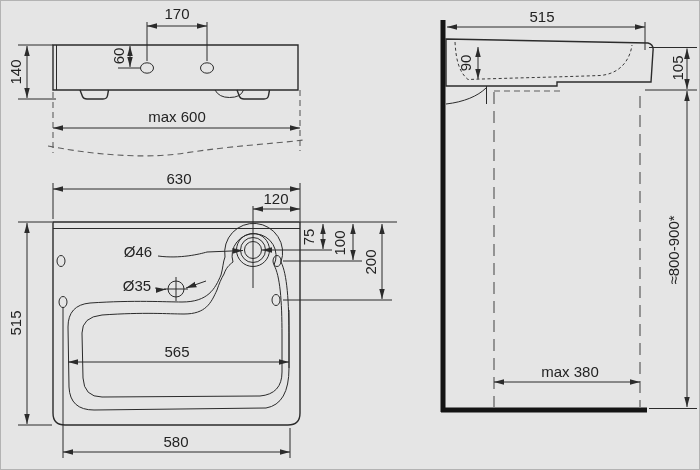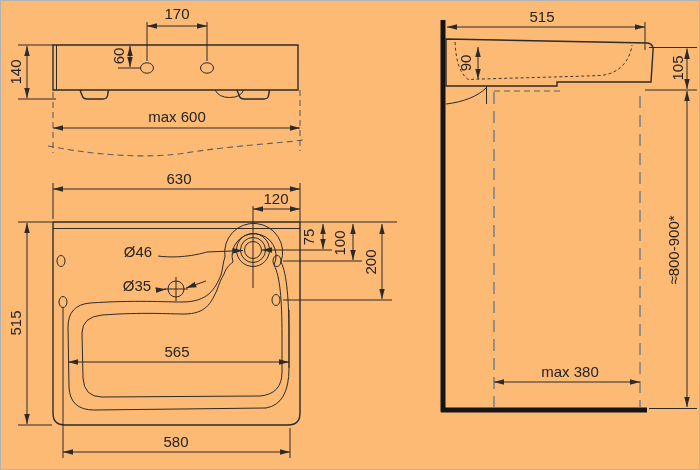--- a/index.html
+++ b/index.html
@@ -1,16 +1,16 @@
 <!DOCTYPE html>
 <html><head>
 <meta charset="utf-8">
 <style>
   html,body { margin:0; padding:0; background:#ffffff; }
-  .page { width:700px; height:470px; position:relative; background:#fdba74; overflow:hidden; }
+  .page { width:700px; height:470px; position:relative; background:#e5e5e5; overflow:hidden; }
   svg { display:block; }
   text { font-family:"Liberation Sans","DejaVu Sans",sans-serif; font-size:15px; fill:#232323; }
   .ol  { fill:none; stroke:#2b2b2b; stroke-width:1.4; }
   .thin{ fill:none; stroke:#2b2b2b; stroke-width:1; }
   .dim { fill:none; stroke:#2b2b2b; stroke-width:1; }
   .dsh { fill:none; stroke:#5f5f5f; stroke-width:1.1; stroke-dasharray:6 4; }
   .ped { fill:none; stroke:#8a8a8a; stroke-width:1.8; stroke-dasharray:12 7; }
   .hid { fill:none; stroke:#3a3a3a; stroke-width:1; stroke-dasharray:3 2.5; }
   .thk { fill:none; stroke:#141414; stroke-width:5; }
 </style>

